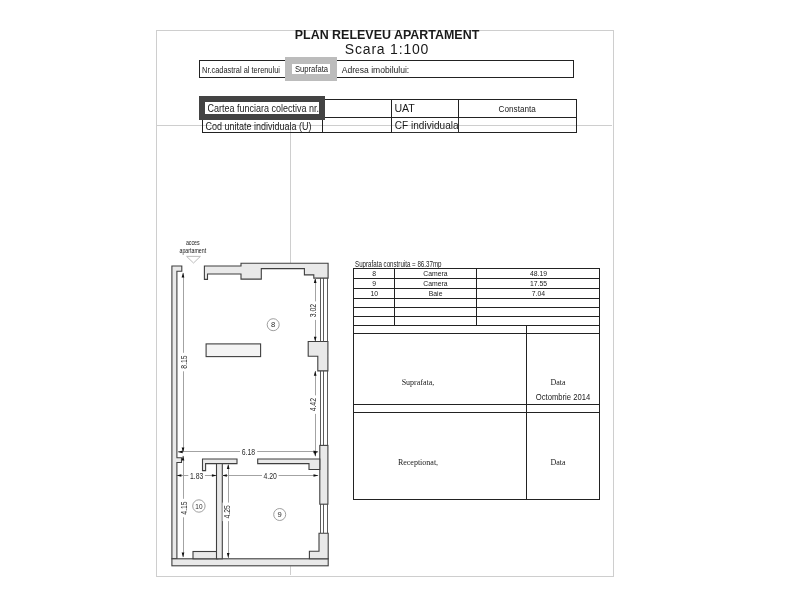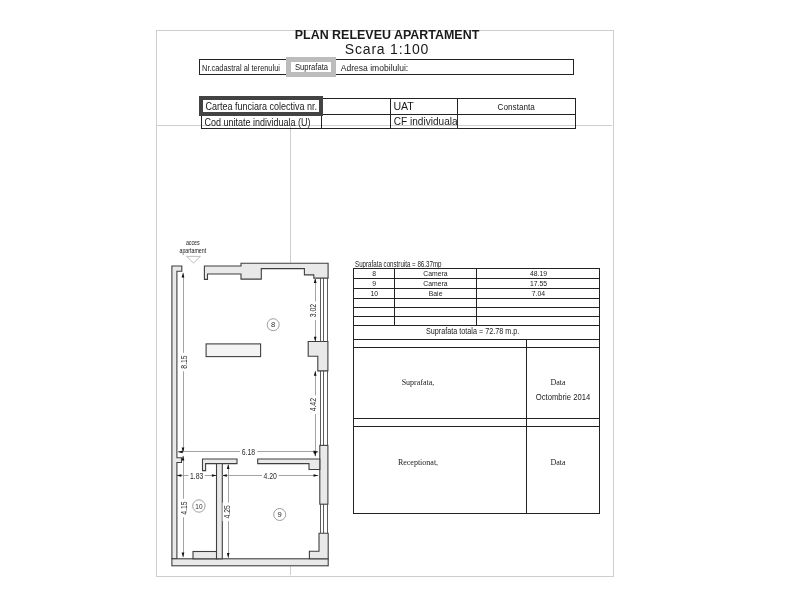--- a/index.html
+++ b/index.html
@@ -27,36 +27,36 @@
 
 <table style="left:199px;top:57px;width:374px;border:1px solid #222;font-size:9px;">
   <colgroup>
       <col style="width:89px">
       <col style="width:45px">
       <col style="width:240px">
     </colgroup>
   <tbody>
       <tr style="height:12px;">
     <td style="border:1px solid #222;margin-left:12px;"><span class="cxl" style="transform:scaleX(0.78);font-size:9.5px;">&nbsp;Nr.cadastral al terenului</span></td>
-    <td style="border:5px solid #f9a8d4;text-align:right;"><span class="cxc" style="transform:scaleX(0.85);">Suprafata</span></td>
+    <td style="border:7px solid #f9a8d4;text-align:right;"><span class="cxc" style="transform:scaleX(0.85);">Suprafata</span></td>
     <td style="border:1px solid #222;"><span class="cxl" style="transform:scaleX(0.9);font-size:9.5px;">&nbsp;&nbsp;Adresa imobilului:</span></td>
   </tr>
 </tbody>
   </table>
 
 <table style="left:199px;top:96px;width:374px;border:1px solid #222;font-size:10.6px;">
   <colgroup>
       <col style="width:120px">
       <col style="width:69px">
       <col style="width:67px">
       <col style="width:118px">
     </colgroup>
   <tbody>
       <tr style="height:12px;">
-    <td style="border:4px solid #14532d;"><span class="cxl" style="transform:scaleX(0.85);">&nbsp;Cartea funciara colectiva nr.</span></td>
+    <td style="border:6px solid #14532d;"><span class="cxl" style="transform:scaleX(0.85);">&nbsp;Cartea funciara colectiva nr.</span></td>
     <td style="border:1px solid #222;"></td>
     <td style="border:1px solid #222;">&nbsp;UAT</td>
     <td style="border:1px solid #222;text-align:center;"><span class="cxc" style="transform:scaleX(0.88);font-size:9.3px;">Constanta</span></td>
   </tr>
   <tr style="height:12px;margin-left:28px;">
     <td style="border:1px solid #222;"><span class="cxl" style="transform:scaleX(0.85);">&nbsp;Cod unitate individuala (U)</span></td>
     <td style="border:1px solid #222;"></td>
     <td style="border:1px solid #4c1d95;"><span class="cxl" style="transform:scaleX(0.95);">&nbsp;CF individuala</span></td>
     <td style="border:1px solid #222;"></td>
   </tr>
@@ -95,23 +95,20 @@
   </tr>
   <tr style="height:9px;">
     <td style="border:1px solid #222;"></td>
         <td style="border:1px solid #222;"></td>
         <td colspan="2" style="border:1px solid #222;"></td>
   </tr>
   <tr style="height:9px;">
     <td style="border:1px solid #222;"></td>
         <td style="border:1px solid #222;"></td>
         <td colspan="2" style="border:1px solid #222;"></td>
-  </tr>
-  <tr style="height:14px;">
-    <td colspan="4" style="border:1px solid #222;text-align:center;font-size:9.4px;line-height:10.4px;padding-right:8px;vertical-align:top;"><span class="cxc" style="transform:scaleX(0.77);">Suprafata totala = 72.78 m.p.</span></td>
   </tr>
   <tr style="height:8.2px;">
     <td colspan="3" style="border:1px solid #222;"></td>
     <td style="border:1px solid #222;"></td>
   </tr>
   <tr style="height:70.8px;">
     <td colspan="3" style="border:1px solid #222;"></td>
     <td style="border:1px solid #222;"></td>
   </tr>
   <tr style="height:7.4px;">

